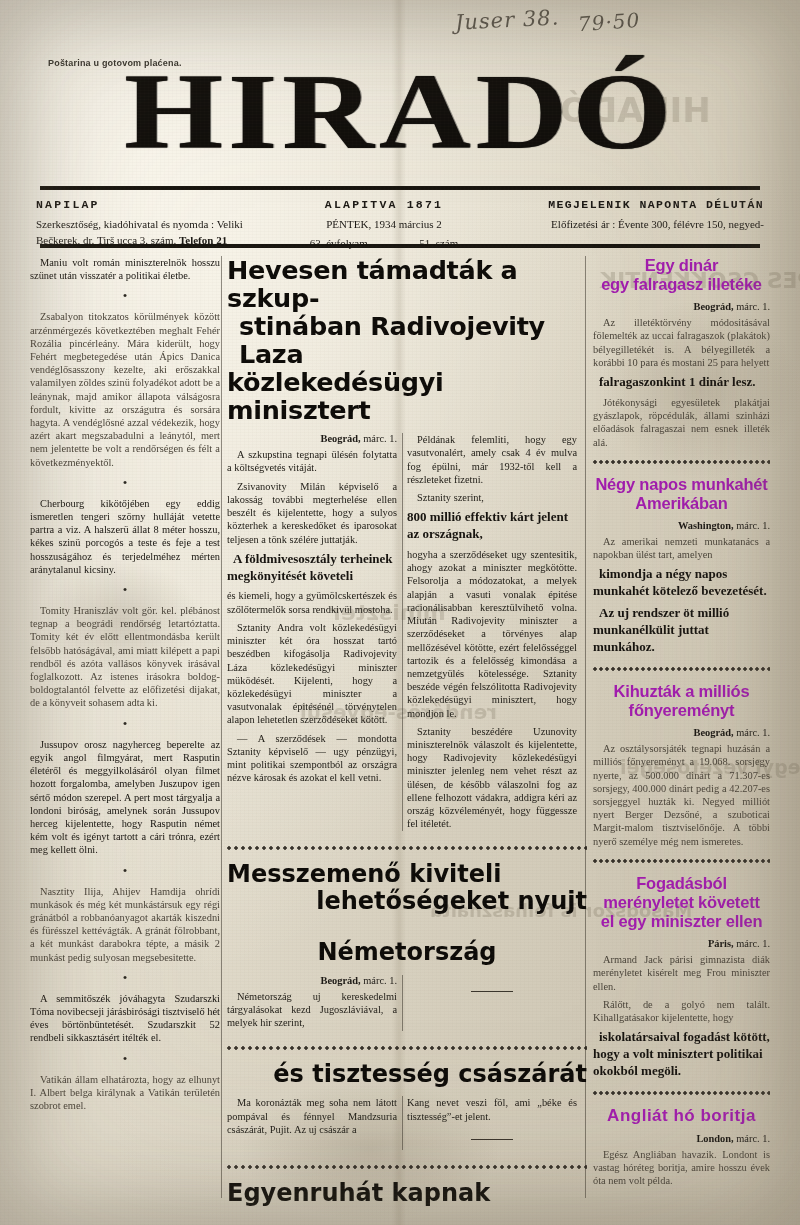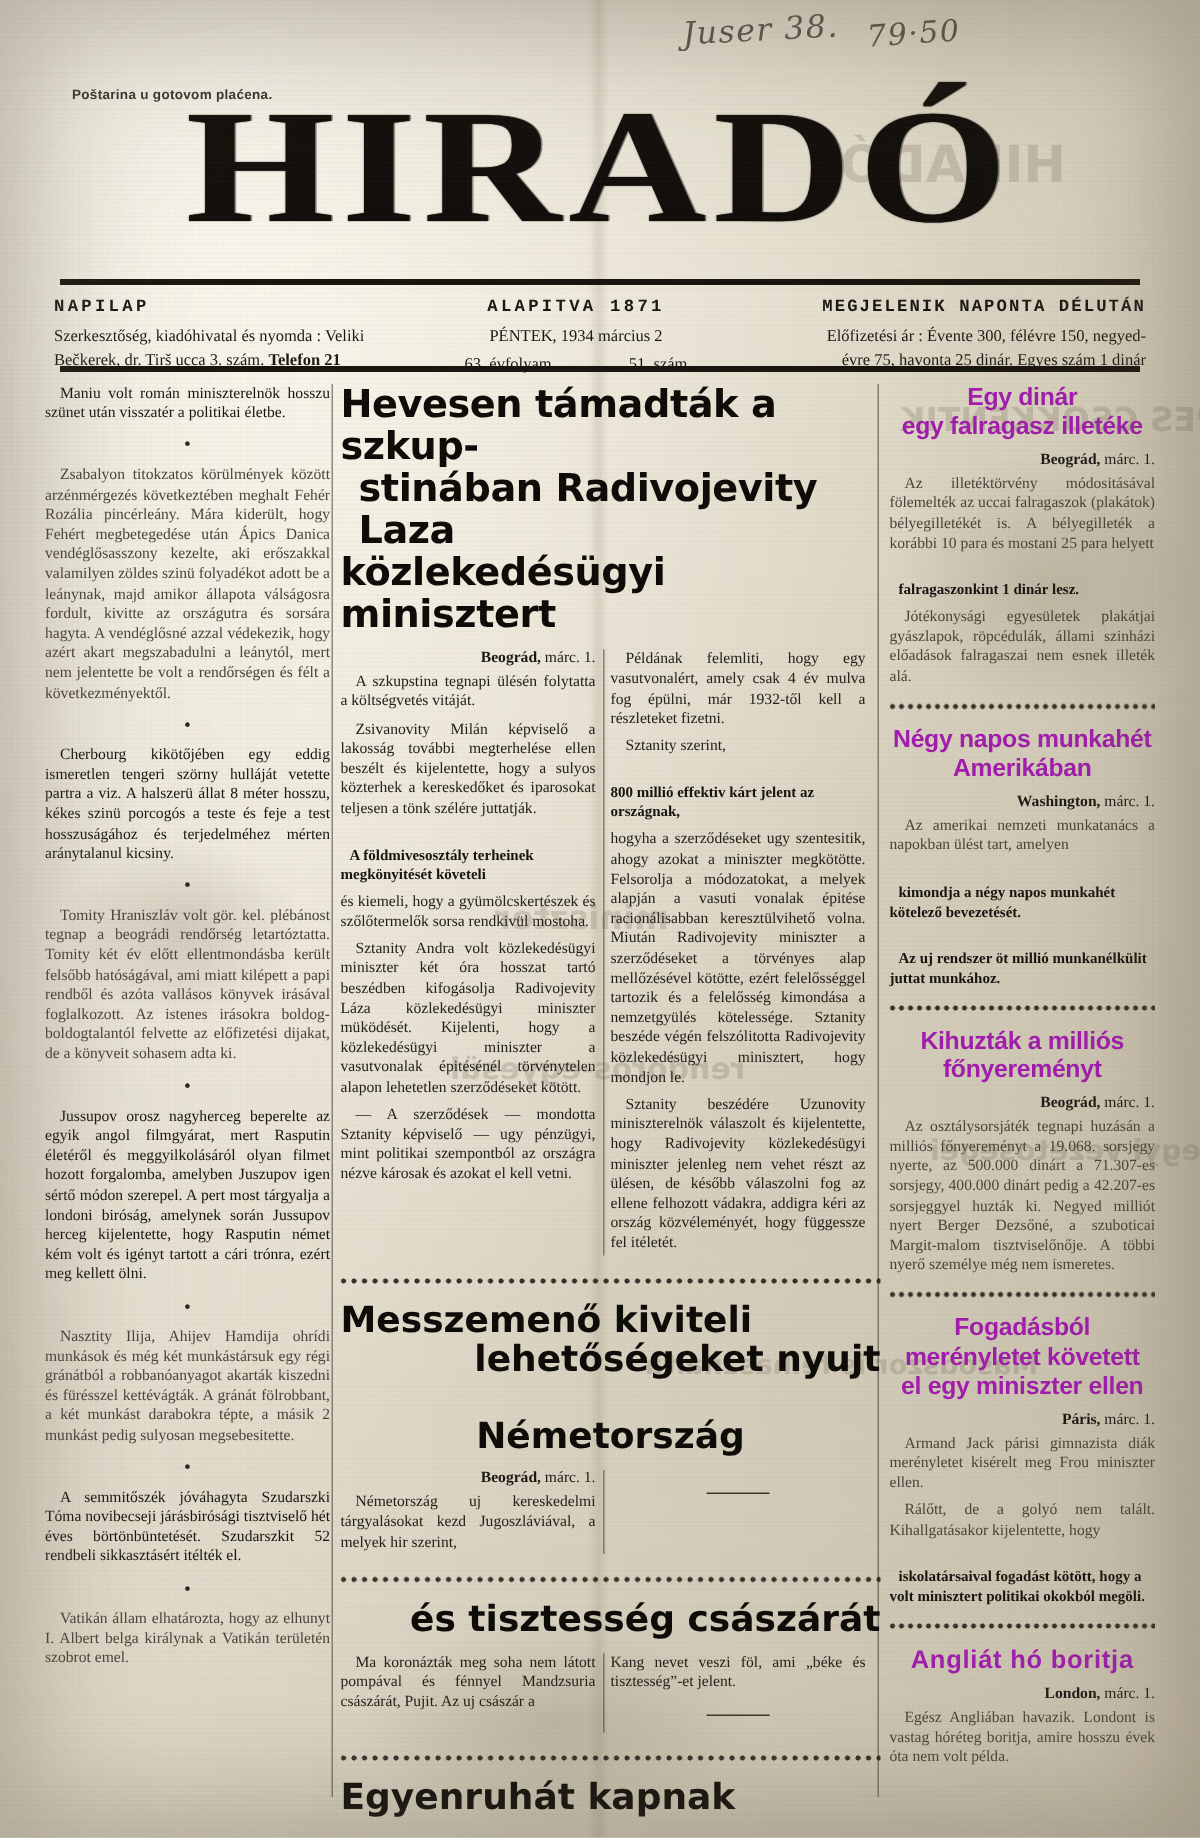--- a/index.html
+++ b/index.html
@@ -149,22 +149,22 @@
   .h-mid2 .r{display:block;text-align:right;}
   .h-mid2 .c{display:block;text-align:center;margin-top:24px;}
   .h-right{
     font-family:"Liberation Sans", sans-serif;
     font-weight:bold;font-size:16.5px;line-height:1.16;
     text-align:center;color:#a21caf;
     margin:0 0 7px 0;
     letter-spacing:-.2px;
   }
   .sub-bold{
-    font-size:10px;font-weight:bold;line-height:1.3;
-    margin:18px 0 5px 0;text-indent:6px;color:#16130f;
+    font-size:13px;font-weight:bold;line-height:1.3;
+    margin:5px 0 5px 0;text-indent:6px;color:#16130f;
   }
   .dateline{
     text-align:right;font-size:10.4px;margin:0 0 4px 0;
   }
   .dateline b{font-weight:bold;margin-top:42px;}
 
   
   .split{display:flex;gap:10px;position:relative;}
   .split:before{
     content:"";position:absolute;left:175px;top:0;bottom:4px;width:1px;background:#3a352c;opacity:.55;
@@ -245,21 +245,20 @@
       </div>
       <div class="ib-col ib-mid small">
         <div style="margin-bottom:3px;">PÉNTEK, 1934 március 2</div>
         <div style="display:flex;justify-content:space-around;">
           <span>63. évfolyam</span>
           <span>51. szám</span>
         </div>
       </div>
       <div class="ib-col ib-right small" style="text-align:right;">
         <div>Előfizetési ár : Évente 300, félévre 150, negyed-</div>
-        <div>évre 75, havonta 25 dinár. Egyes szám 1 dinár</div>
       </div>
     </div>
   </div>
   <div class="rule-thick" style="top:244px;"></div>
 
   <div class="vline a"></div>
   <div class="vline b"></div>
 
   <div class="cols">
 

